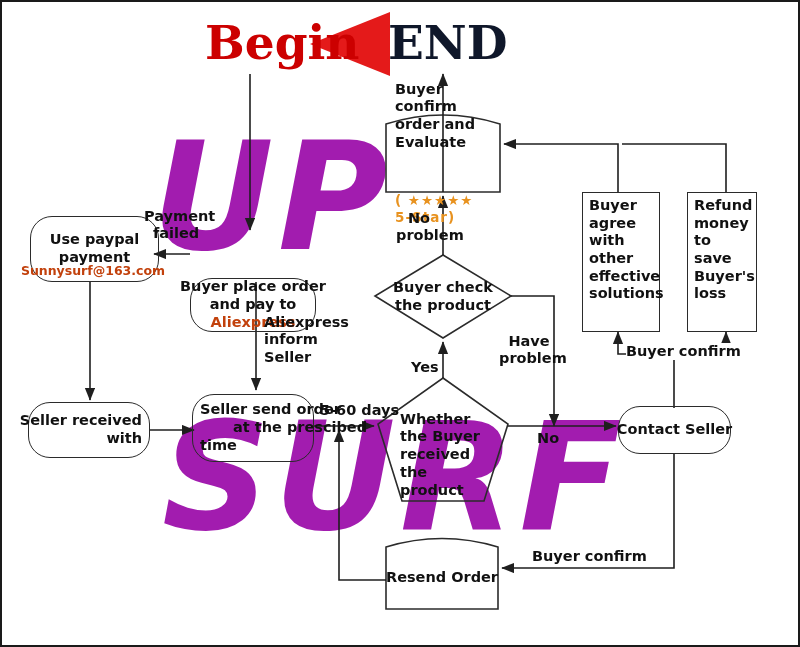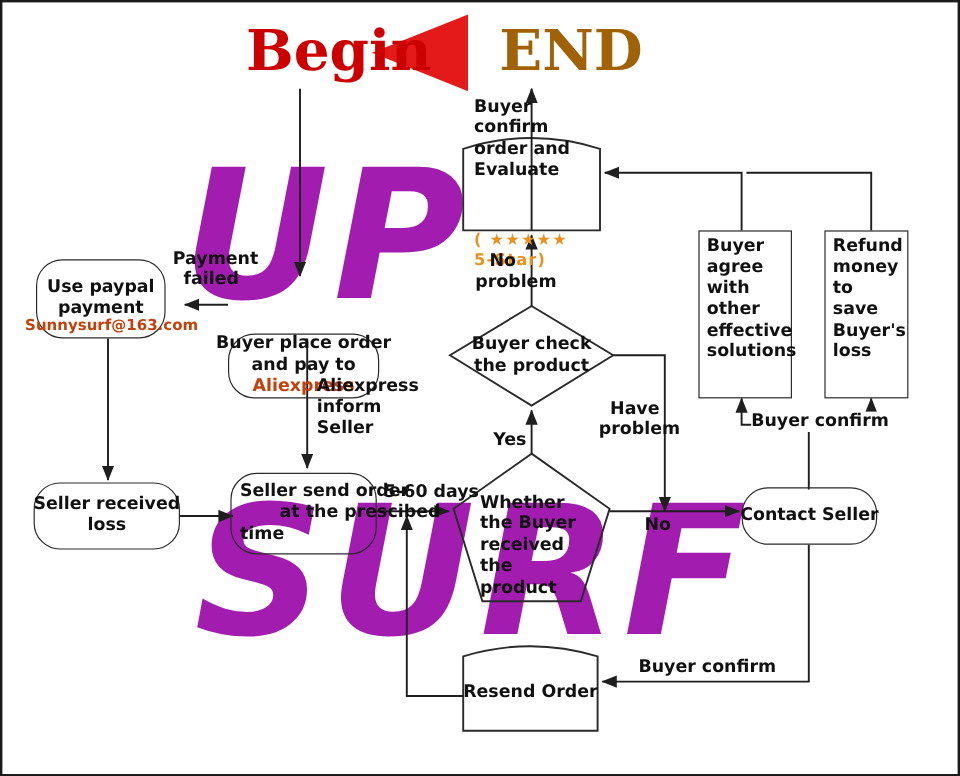--- a/index.html
+++ b/index.html
@@ -86,21 +86,21 @@
   
   .title {
     position: absolute;
     z-index: 3;
     font-family: "DejaVu Serif", "Liberation Serif", serif;
     font-weight: bold;
     font-size: 47px;
     line-height: 38px;
   }
   .title-begin { left: 203px; top: 22px; color: #cc0000; }
-  .title-end   { left: 386px; top: 22px; color: #a16207; margin-left: 28px; }
+  .title-end   { left: 386px; top: 22px; color: #0f172a; }
 
   .red   { color: #c2410c; }
   .orange{ color: #e8921f; margin-top: 41px; }
   .star  { letter-spacing: 1px; }
 </style>
 </head>
 <body>
 
 <div id="canvas">
 
@@ -166,21 +166,21 @@
     <polyline points="384,578 337,578 337,428" fill="none" stroke="#1f1f1f" stroke-width="1.6" marker-end="url(#ah)"></polyline>
   </svg>
 
   <div class="node arched" style="left:386px; top:112px; width:112px; height:78px;">
     <div>Buyer confirm</div>
     <div>order and</div>
     <div>Evaluate</div>
     <div class="orange star" style="font-size:13.5px;">( ★★★★★ 5-Star)</div>
   </div>
 
-  <div class="node rounded" style="left:28px; top:214px; width:108px; height:66px; align-items:center; text-align:center;">
+  <div class="node rounded" style="left:28px; top:214px; width:129px; height:66px; align-items:center; text-align:center;">
     <div>Use paypal</div>
     <div>payment</div>
     <div class="red" style="font-size:12.5px; position:absolute; left:-14px; top:46px; width:152px;">Sunnysurf@163.com</div>
   </div>
 
   <div class="node rounded" style="left:188px; top:228px; width:126px; height:54px; align-items:center; text-align:center;margin-top:48px;">
     <div style="white-space:nowrap;">Buyer place order</div>
     <div>and pay to</div>
     <div class="red">Aliexpress</div>
   </div>
@@ -191,23 +191,23 @@
 
   <div class="node rect" style="left:685px; top:190px; width:70px; height:140px; justify-content:flex-start;">
     <div>Refund money to save Buyer's loss</div>
   </div>
 
   <div class="node diamond-label" style="left:381px; top:273px; width:120px; height:44px; align-items:center; text-align:right; border:none;">
     <div>Buyer check</div>
     <div>the product</div>
   </div>
 
-  <div class="node rounded" style="left:26px; top:400px; width:122px; height:56px; align-items:center; text-align:center;">
+  <div class="node rounded" style="left:26px; top:400px; width:122px; height:56px; align-items:flex-end; text-align:center;">
     <div style="white-space:nowrap;">Seller received</div>
-    <div>loss</div>
+    <div>with</div>
   </div>
 
   <div class="node rounded" style="left:190px; top:392px; width:122px; height:68px;">
     <div style="white-space:nowrap;">Seller send order</div>
     <div style="white-space:nowrap;margin-left:33px;">at the prescibed</div>
     <div>time</div>
   </div>
 
   <div class="node penta-label" style="left:398px; top:412px; width:92px; height:82px; border:none;">
     <div>Whether</div>

